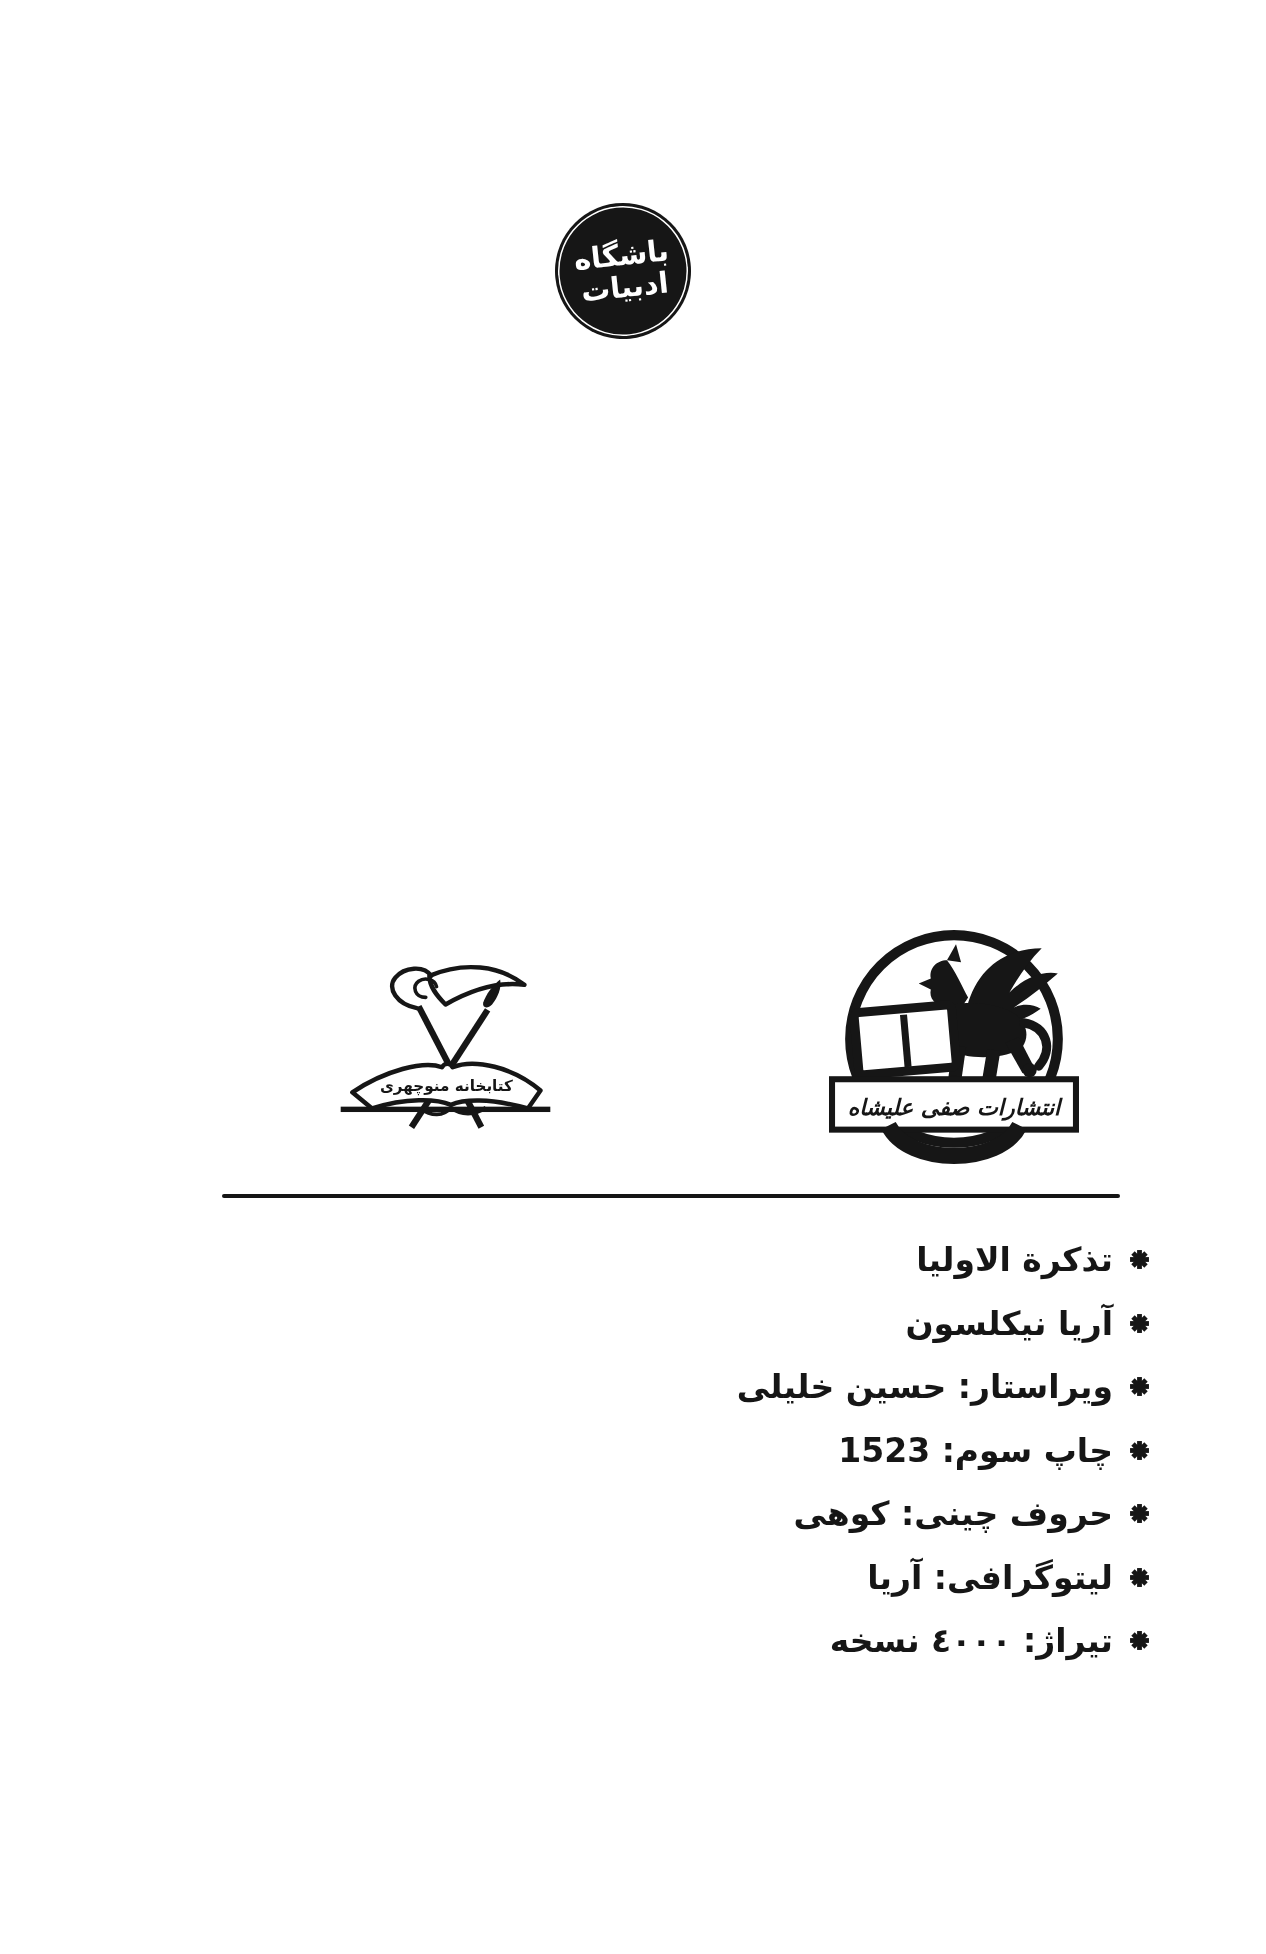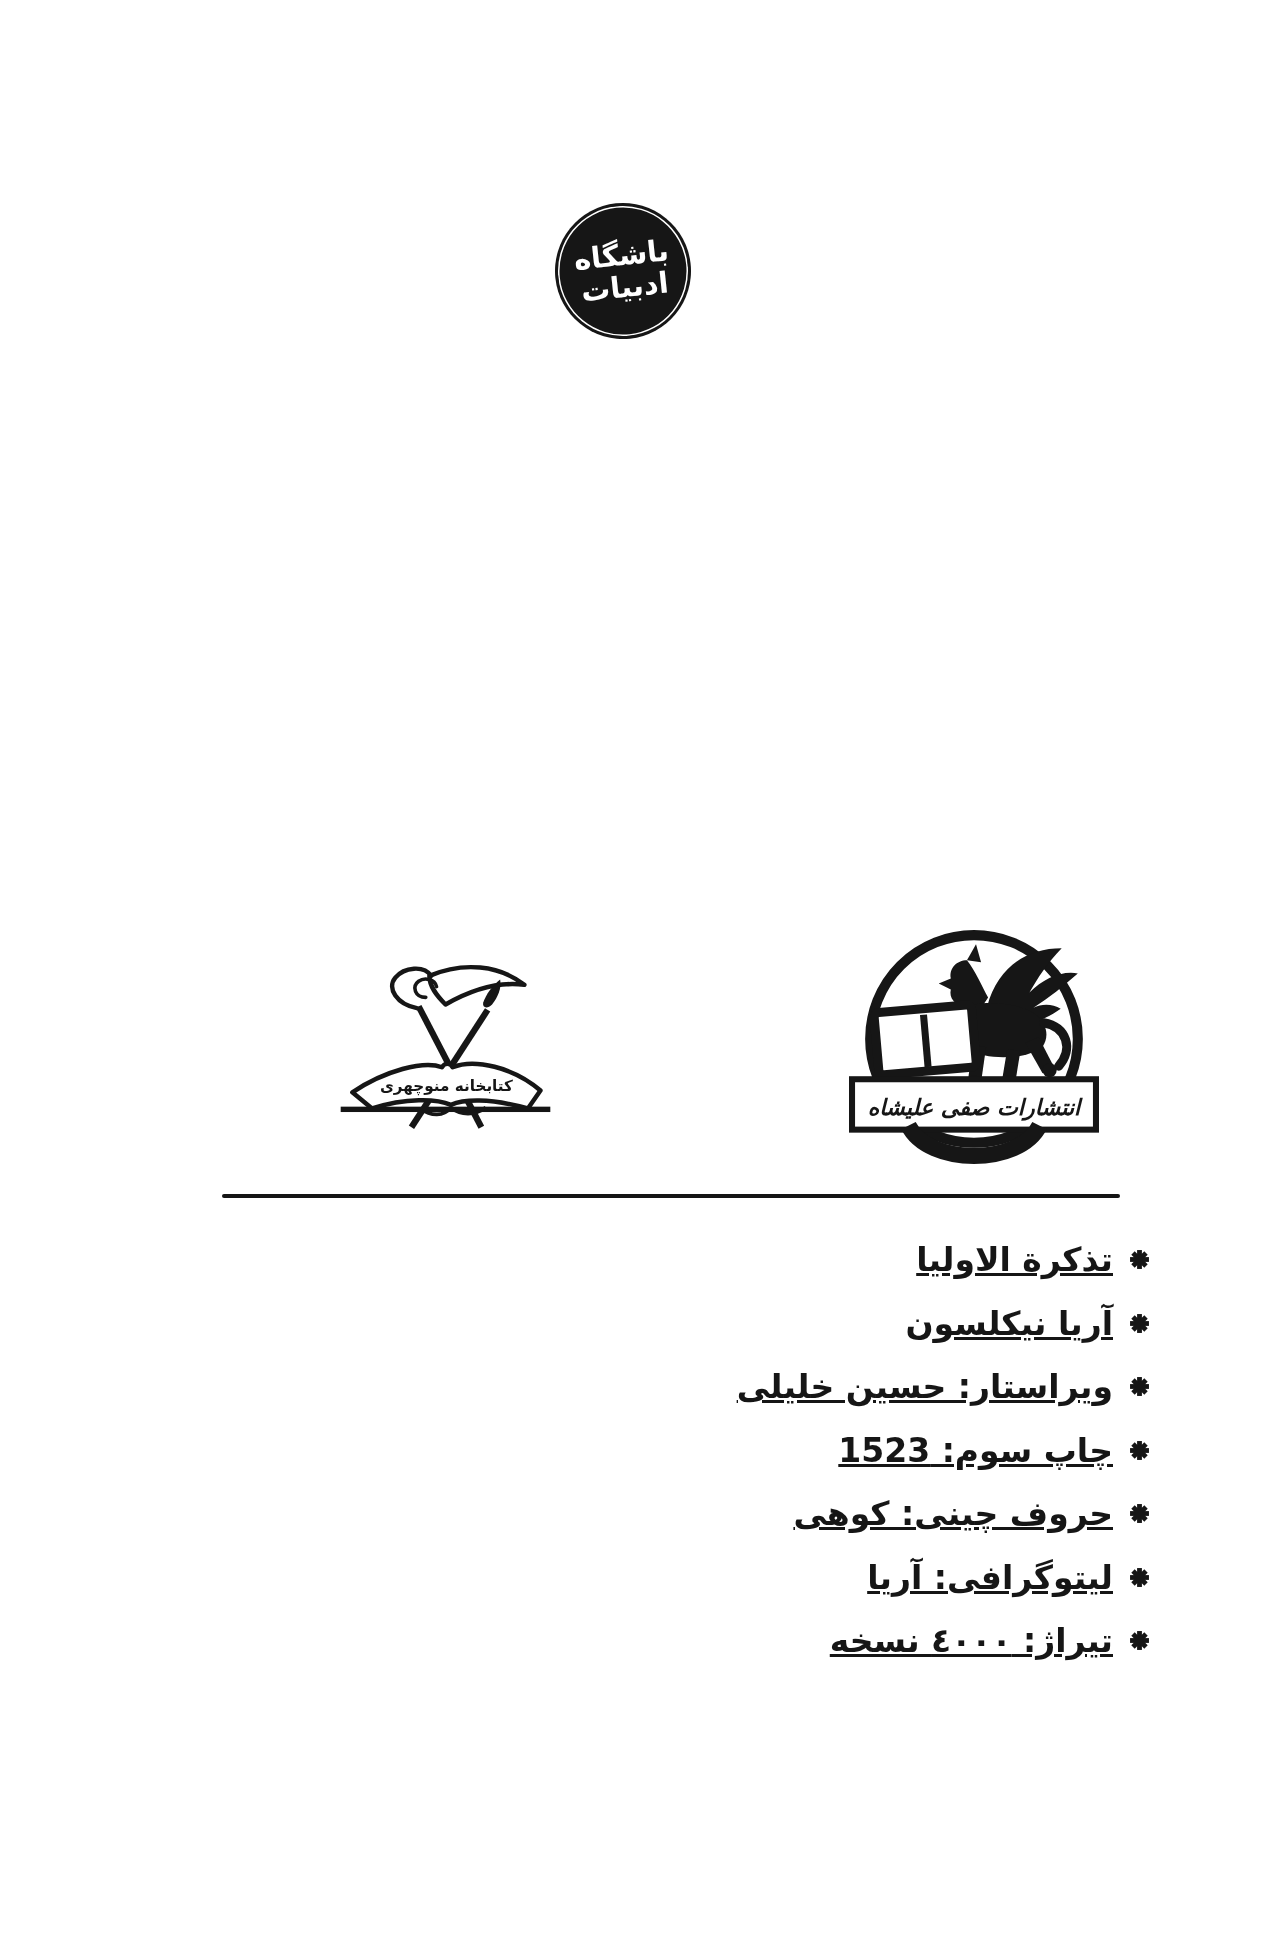--- a/index.html
+++ b/index.html
@@ -21,21 +21,21 @@
     transform:rotate(-6deg);
     box-shadow:0 0 0 1.5px #ffffff inset, 0 0 0 3px #161616;
   }
   .stamp span{
     color:#ffffff;font-weight:bold;font-size:29px;line-height:1.12;
     direction:rtl;white-space:nowrap;
   }
   
   .emblem{position:absolute;}
   .emblem-left{left:338px;top:956px;text-align:center;}
-  .emblem-right{left:848px;top:926px;}
+  .emblem-right{left:828px;top:926px;}
   svg .ink{stroke:#161616;}
   svg text{font-family:"DejaVu Sans",sans-serif;fill:#161616;}
   
   .rule{
     position:absolute;left:222px;top:1194px;width:898px;height:4px;
     background:#151515;border-radius:2px;
   }
   
   .colophon{
     position:absolute;top:1228px;right:116px;width:640px;
@@ -45,21 +45,20 @@
     height:63.5px;display:flex;align-items:center;
     white-space:nowrap;
   }
   .bullet{
     width:21px;height:21px;flex:0 0 21px;
     margin-left:16px;display:inline-block;
   }
   .item-text{
     font-size:33px;font-weight:bold;letter-spacing:.5px;
     color:#161616;
-    text-decoration:underline;
   }
 </style>
 </head>
 <body>
 
 <div class="page">
 
   <div class="stamp">
     <span>باشگاه</span>
     <span>ادبیات</span>

